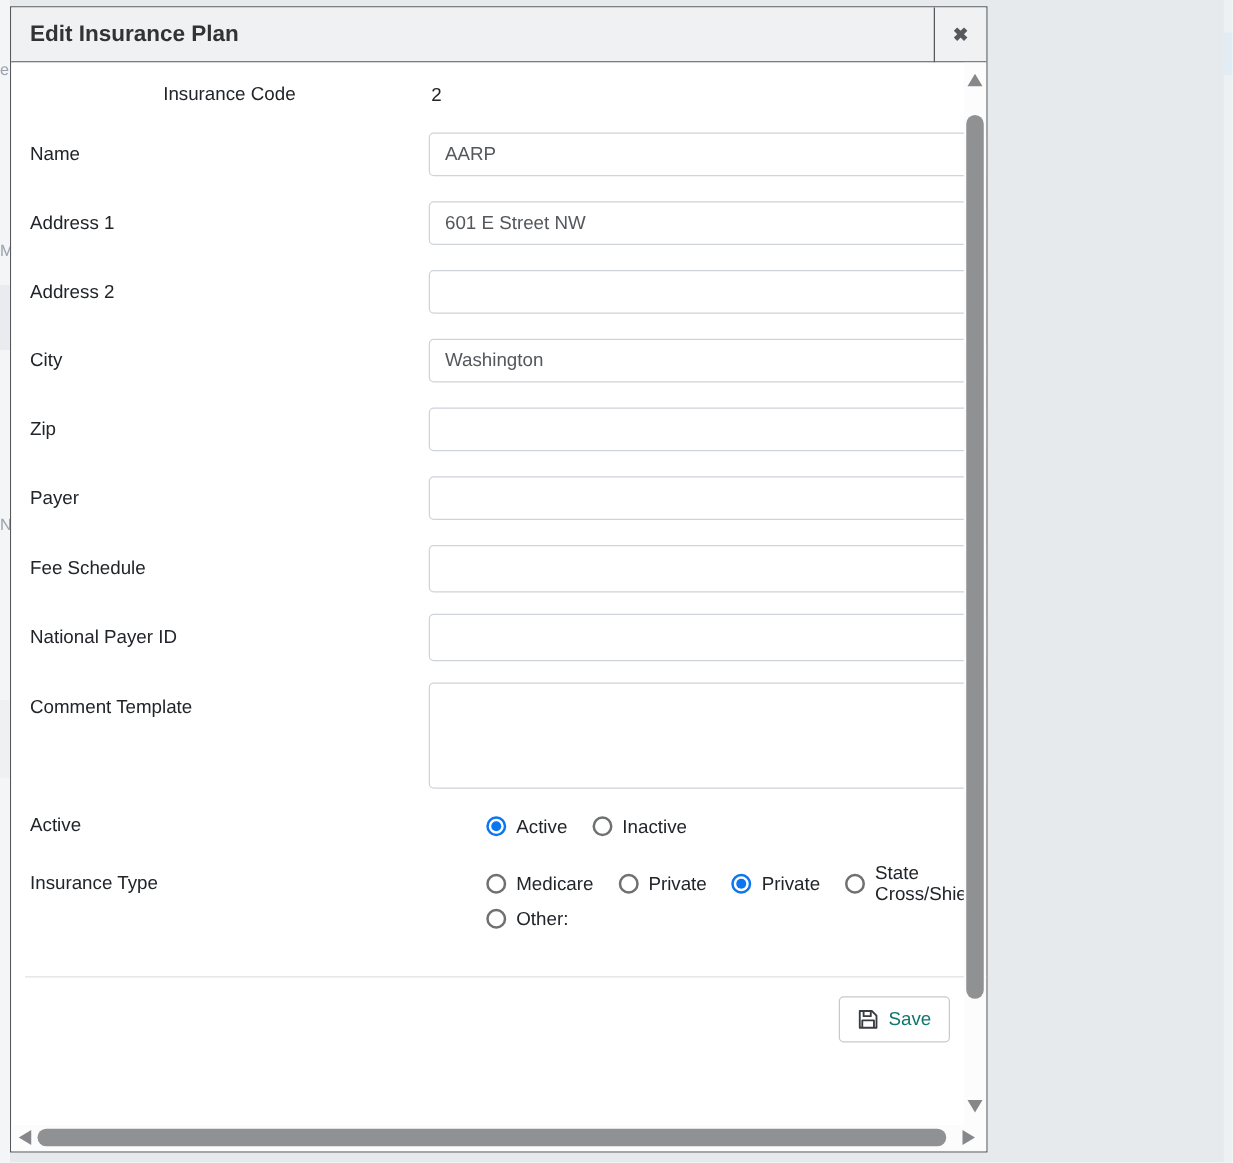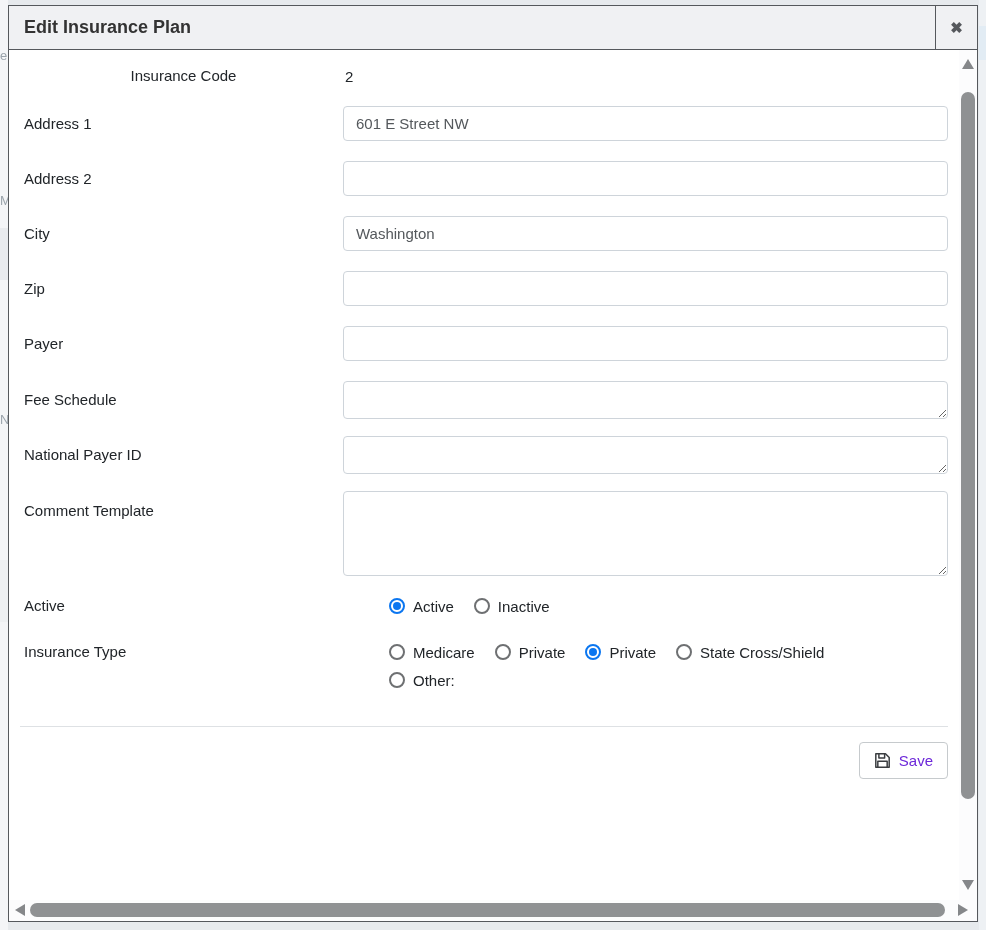--- a/index.html
+++ b/index.html
@@ -22,21 +22,21 @@
   
   .bg-left{position:absolute;left:0;top:0;width:8px;height:930px;background:#f4f5f7;overflow:hidden;}
   .bg-left .frag{position:absolute;left:0;color:#9aa3ab;font-size:13px;white-space:nowrap;}
   .bg-left .band1{position:absolute;left:0;top:228px;width:8px;height:52px;background:#e9ebee;}
   .bg-left .band2{position:absolute;left:0;top:560px;width:8px;height:62px;background:#eef0f2;}
   .bg-right{position:absolute;right:0;top:0;width:7px;height:930px;background:#eef1f4;overflow:hidden;}
   .bg-right .band{position:absolute;right:0;top:26px;width:7px;height:34px;background:#e2ecf4;}
 
   
   .modal{
-    position:absolute;left:8px;top:5px;width:970px;height:917px;
+    position:absolute;left:8px;top:5px;width:782px;height:917px;
     background:#fff;border:1px solid var(--modal-border);
   }
   .modal-header{
     height:44px;background:var(--header-bg);
     border-bottom:1px solid var(--modal-border);
     display:flex;align-items:center;
   }
   .modal-title{flex:1;padding-left:15px;font-size:18px;font-weight:bold;color:#333;}
   .close-btn{
     width:42px;height:44px;flex:none;border:none;background:transparent;
@@ -84,21 +84,21 @@
     content:"";position:absolute;inset:2px;border-radius:50%;background:var(--accent-blue);
   }
   .radio-label{font-size:15px;color:var(--label-text);}
 
   
   .footer-divider{height:1px;background:#dee1e4;margin-left:11px;width:928px;}
   .modal-footer{display:flex;justify-content:flex-end;padding:15px 29px 0 0;}
   .save-btn{
     display:flex;align-items:center;gap:8px;height:37px;padding:0 14px;
     background:#fff;border:1px solid #c6cacd;border-radius:4px;
-    font-size:15px;color:#6d28d9;cursor:pointer;
+    font-size:15px;color:#0f766e;cursor:pointer;
     font-family:"Liberation Sans", sans-serif;
   }
   .save-btn svg{display:block;}
 
   
   .vscrollbar{position:absolute;top:0;right:0;width:18px;height:850px;background:#fcfcfd;}
   .v-thumb{position:absolute;top:42px;left:2px;width:14px;height:707px;background:var(--scroll-thumb);border-radius:7px;}
   .arr{width:0;height:0;position:absolute;}
   .arr-up{left:3px;top:9px;border-left:6px solid transparent;border-right:6px solid transparent;border-bottom:10px solid var(--scroll-arrow);}
   .arr-down{left:3px;top:830px;border-left:6px solid transparent;border-right:6px solid transparent;border-top:10px solid var(--scroll-arrow);}
@@ -129,20 +129,24 @@
     </button>
   </div>
 
   <div class="modal-body">
     <div class="content" id="form-fields">
         <div class="form-row static">
           <div class="form-label">Insurance Code</div>
           <div class="static-value">2</div>
         </div>
         <div class="form-row input">
+          <div class="form-label">Name</div>
+          <input type="text" class="form-input" value="AARP" style="">
+        </div>
+        <div class="form-row input">
           <div class="form-label">Address 1</div>
           <input type="text" class="form-input" value="601 E Street NW" style="">
         </div>
         <div class="form-row input">
           <div class="form-label">Address 2</div>
           <input type="text" class="form-input" style="">
         </div>
         <div class="form-row input">
           <div class="form-label">City</div>
           <input type="text" class="form-input" value="Washington" style="">

